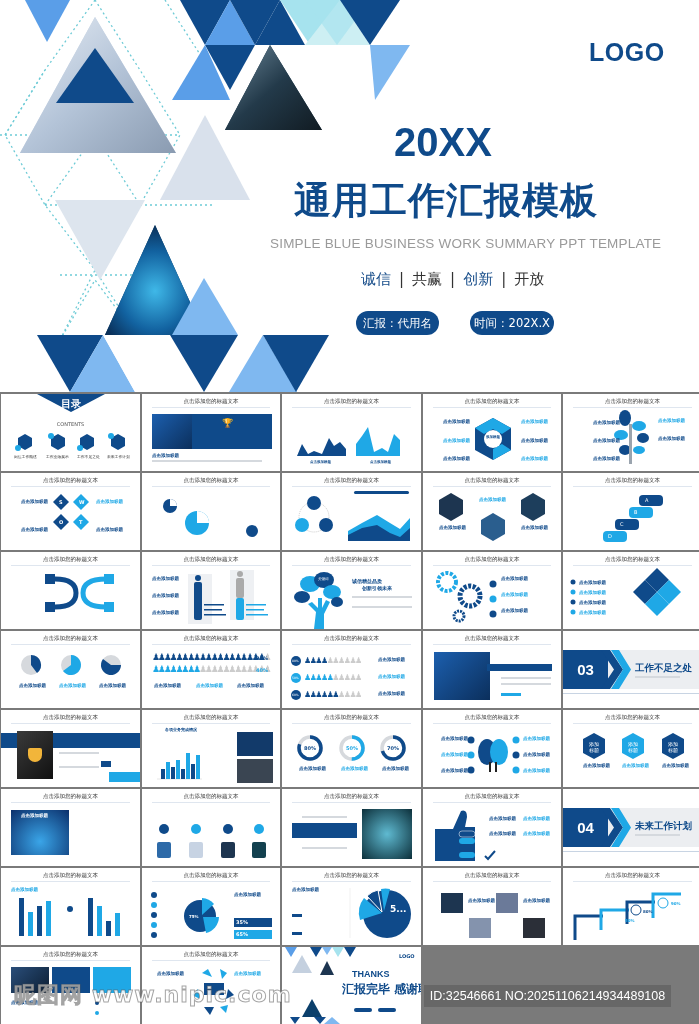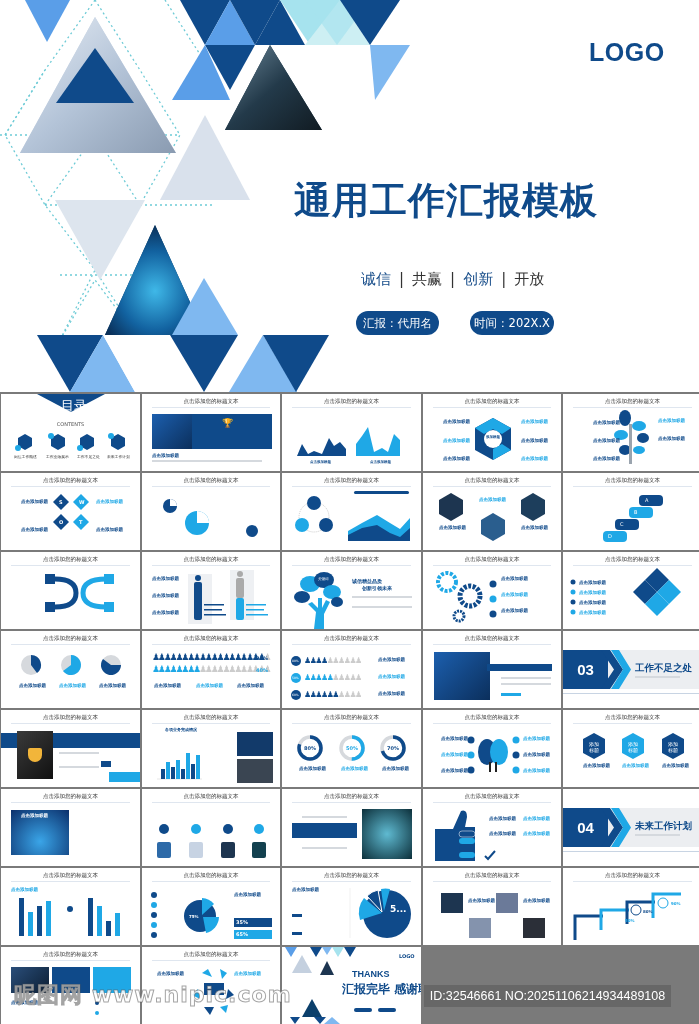--- a/index.html
+++ b/index.html
@@ -110,21 +110,23 @@
         </linearGradient>
         <radialGradient id="ph3" cx="0.5" cy="0.6" r="0.6">
           <stop offset="0" stop-color="#3fb8e8"></stop>
           <stop offset="0.6" stop-color="#1262a0"></stop>
           <stop offset="1" stop-color="#0a2f58"></stop>
         </radialGradient>
       </defs>
     </svg>
 
     <div class="logo">LOGO</div>
+    <div class="year">20XX</div>
     <div class="main-title">通用工作汇报模板</div>
+    <div class="sub-en">SIMPLE BLUE BUSINESS WORK SUMMARY PPT TEMPLATE</div>
     <div class="values">
       <span class="v">诚信</span>
       <span class="sep">|</span>
       <span class="v dark">共赢</span>
       <span class="sep">|</span>
       <span class="v">创新</span>
       <span class="sep">|</span>
       <span class="v dark">开放</span>
     </div>
     <div class="pill p1">汇报：代用名</div>
@@ -142,21 +144,21 @@
           <polygon points="86,40 93,44 93,52 86,56 79,52 79,44"></polygon>
           <polygon points="117,40 124,44 124,52 117,56 110,52 110,44"></polygon>
         </g>
         <g fill="#1fa8e6">
             <circle cx="17" cy="54" r="3"></circle>
             <circle cx="50" cy="42" r="3"></circle>
             <circle cx="79" cy="54" r="3"></circle>
             <circle cx="110" cy="42" r="3"></circle>
           </g>
       </svg>
-      <div style="position:absolute;left:60px;top:3px;font-size:13px;color:#fff;font-weight:normal">目录</div>
+      <div style="position:absolute;left:60px;top:3px;font-size:10px;color:#fff;font-weight:bold">目录</div>
       <div style="position:absolute;left:0;right:0;top:27px;text-align:center;font-size:5px;color:#555">CONTENTS</div>
       <div style="position:absolute;left:13px;top:60px;font-size:3.8px;color:#333">岗位工作概述</div>
       <div style="position:absolute;left:45px;top:60px;font-size:3.8px;color:#333">工作业绩展示</div>
       <div style="position:absolute;left:76px;top:60px;font-size:3.8px;color:#333">工作不足之处</div>
       <div style="position:absolute;left:106px;top:60px;font-size:3.8px;color:#333">未来工作计划</div>
     </div>
 
 
     <div class="slide">
       <div class="hdr">点击添加您的标题文本</div>

